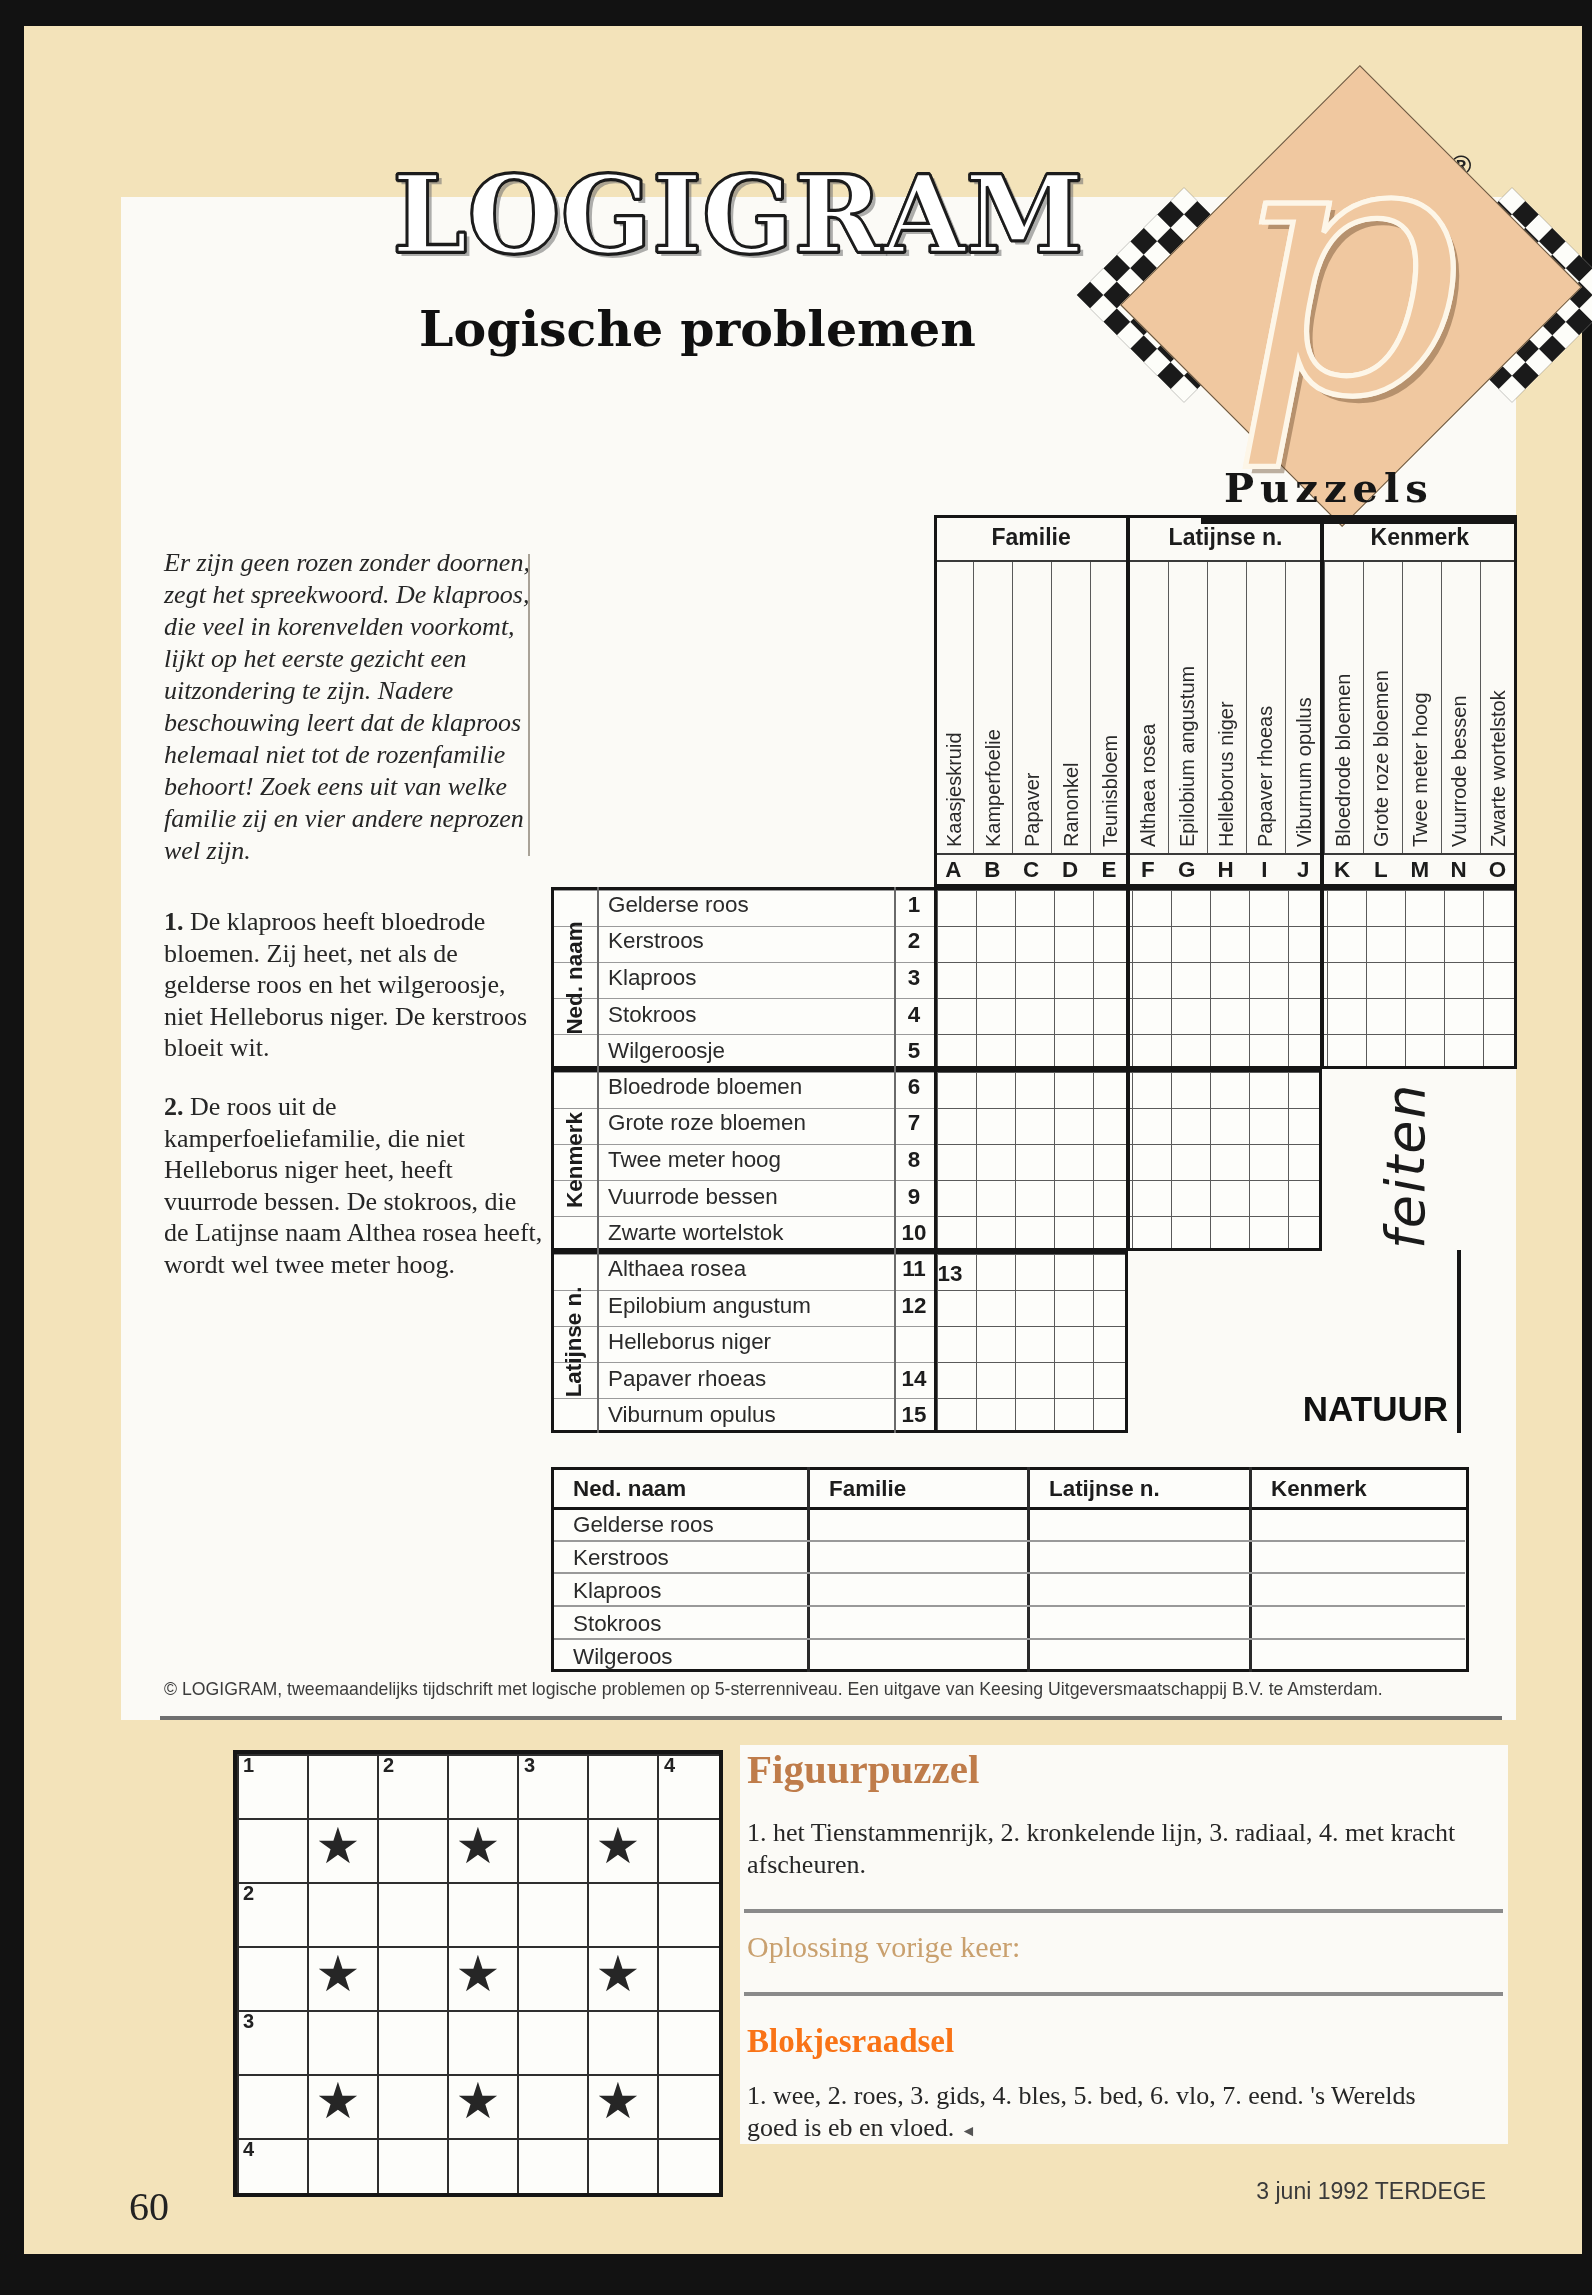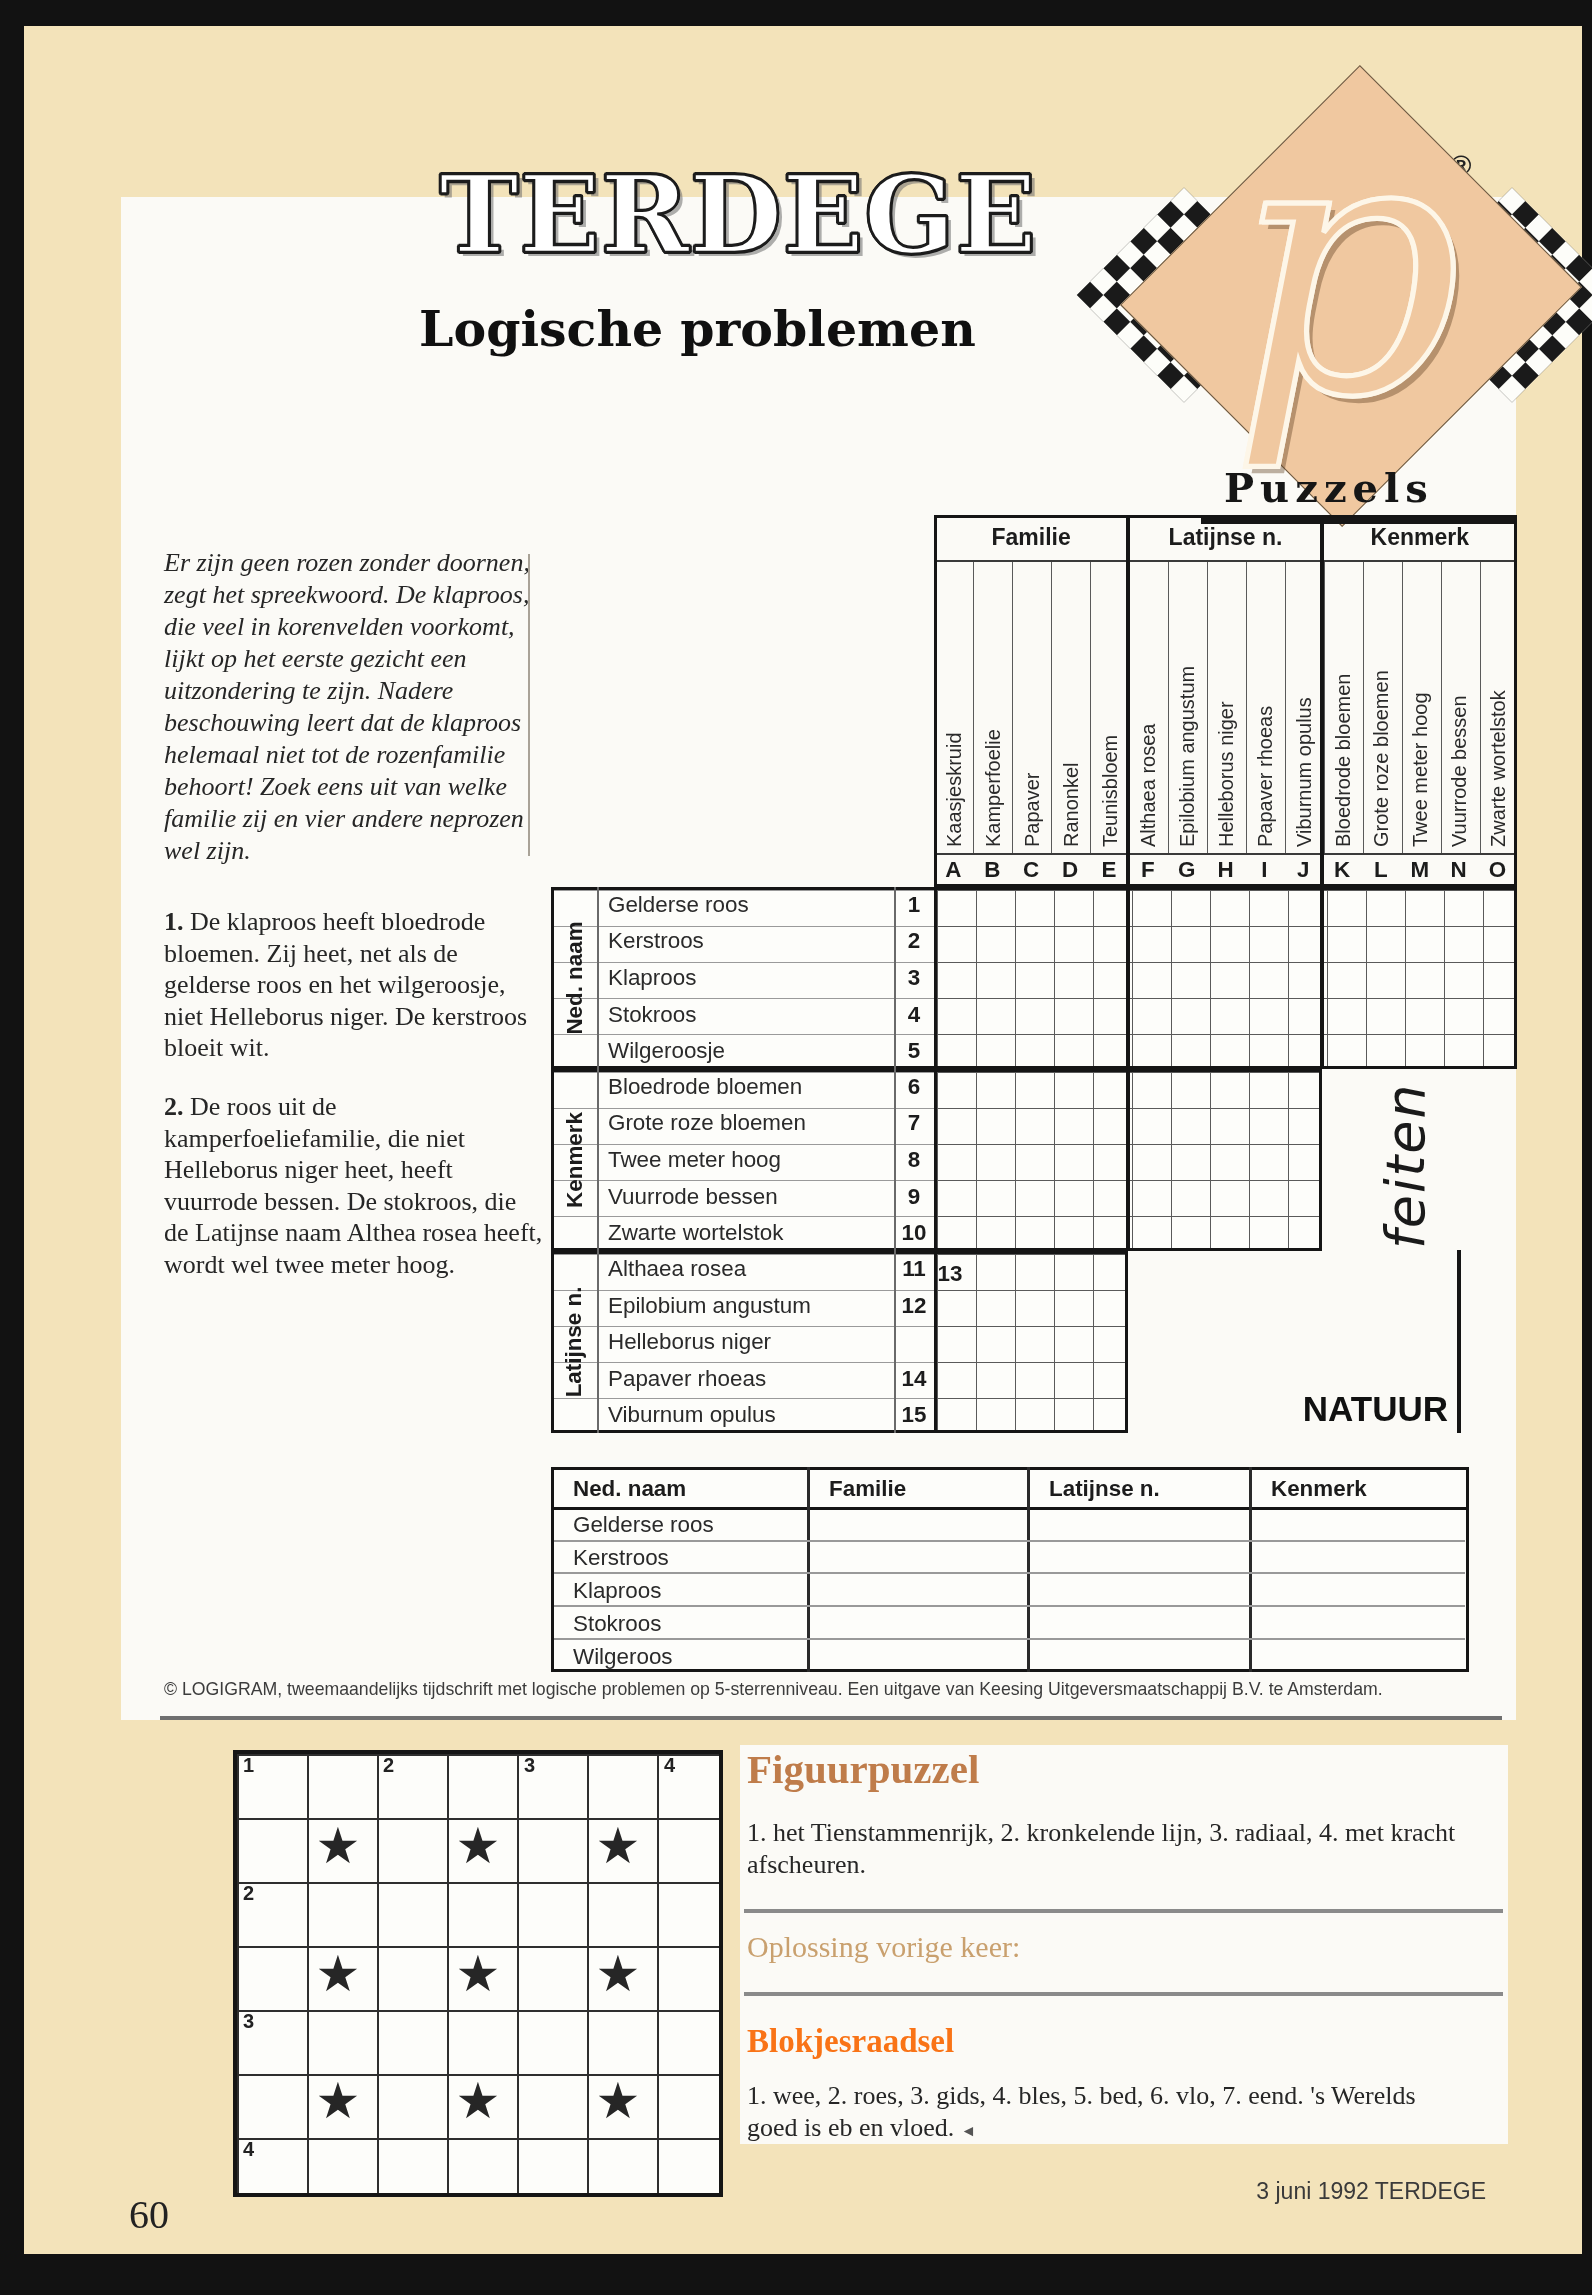--- a/index.html
+++ b/index.html
@@ -84,33 +84,33 @@
   .gridnum{font-family:"Liberation Sans",sans-serif;font-weight:bold;font-size:20px;color:#222;}
 
   
   .fighead{font-weight:bold;font-size:41px;color:#bf7c4a;}
   .figtext{width:725px;font-size:26px;line-height:32px;color:#262626;}
   .oplhead{font-size:30px;color:#c9a06e;}
   .blokhead{font-weight:bold;font-size:33px;color:#f97316;text-align:center;}
   .grayrule{width:759px;height:3.5px;background:#8a8a8a;}
   .endmark{font-size:15.5px;color:#555;}
 
-  .pagenum{left:129px;top:2183px;font-size:40px;color:#222;margin-top:8px;}
+  .pagenum{left:129px;top:2183px;font-size:40px;color:#222;}
   .issue{left:1174px;top:2178px;width:312px;text-align:right;font-family:"Liberation Sans",sans-serif;
          font-size:23px;color:#3a3a3a;}
 </style>
 </head>
 <body>
 
 <div class="canvas">
   <div class="abs page"></div>
   <div class="abs panel" style="left:121px;top:197px;width:1395px;height:1523px;"></div>
   <div class="abs panel" style="left:740px;top:1745px;width:768px;height:399px;"></div>
 
-  <div class="abs logo">TERDEGE</div>
+  <div class="abs logo">LOGIGRAM</div>
   <div class="abs logo reg">®</div>
   <div class="abs subtitle">Logische problemen</div>
 
   <div class="abs checker" style="left:1108px;top:219px;"></div>
   <div class="abs checker" style="left:1436px;top:219px;"></div>
   <div class="abs diamond"></div>
   <div class="abs bigp">p</div>
   <div class="abs puzzels">Puzzels</div>
   <div class="abs puzzrule"></div>
 

